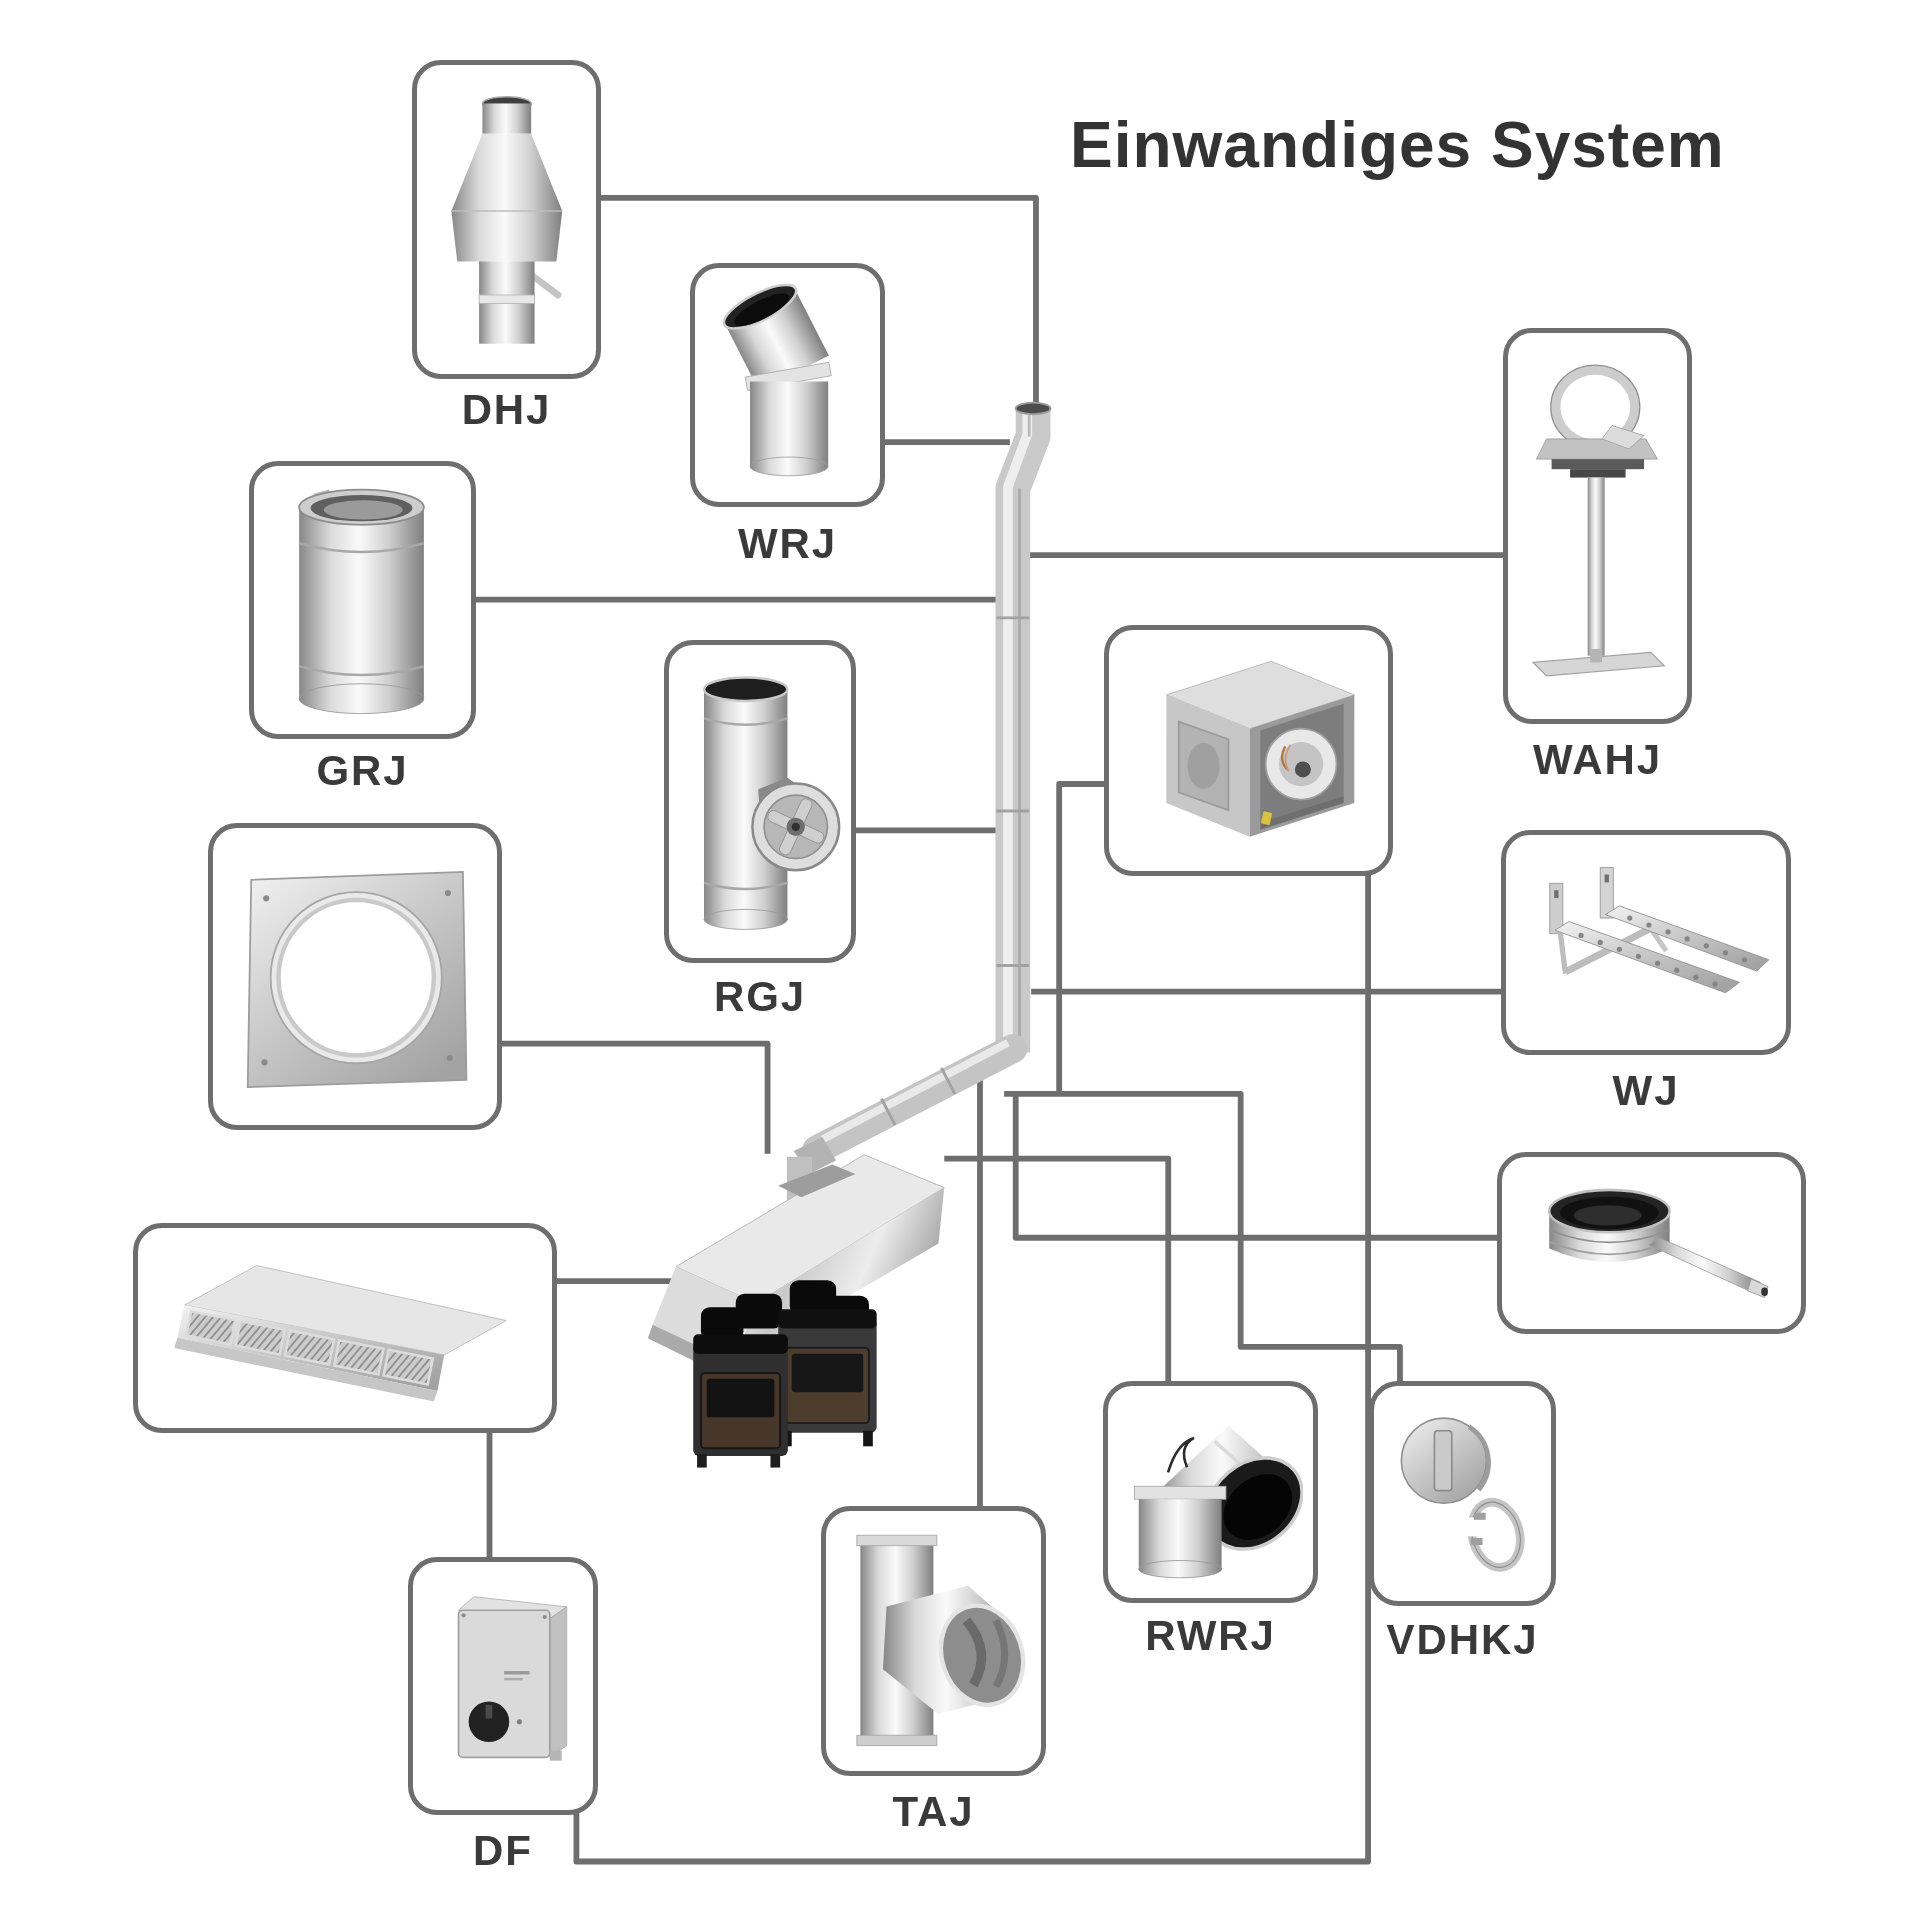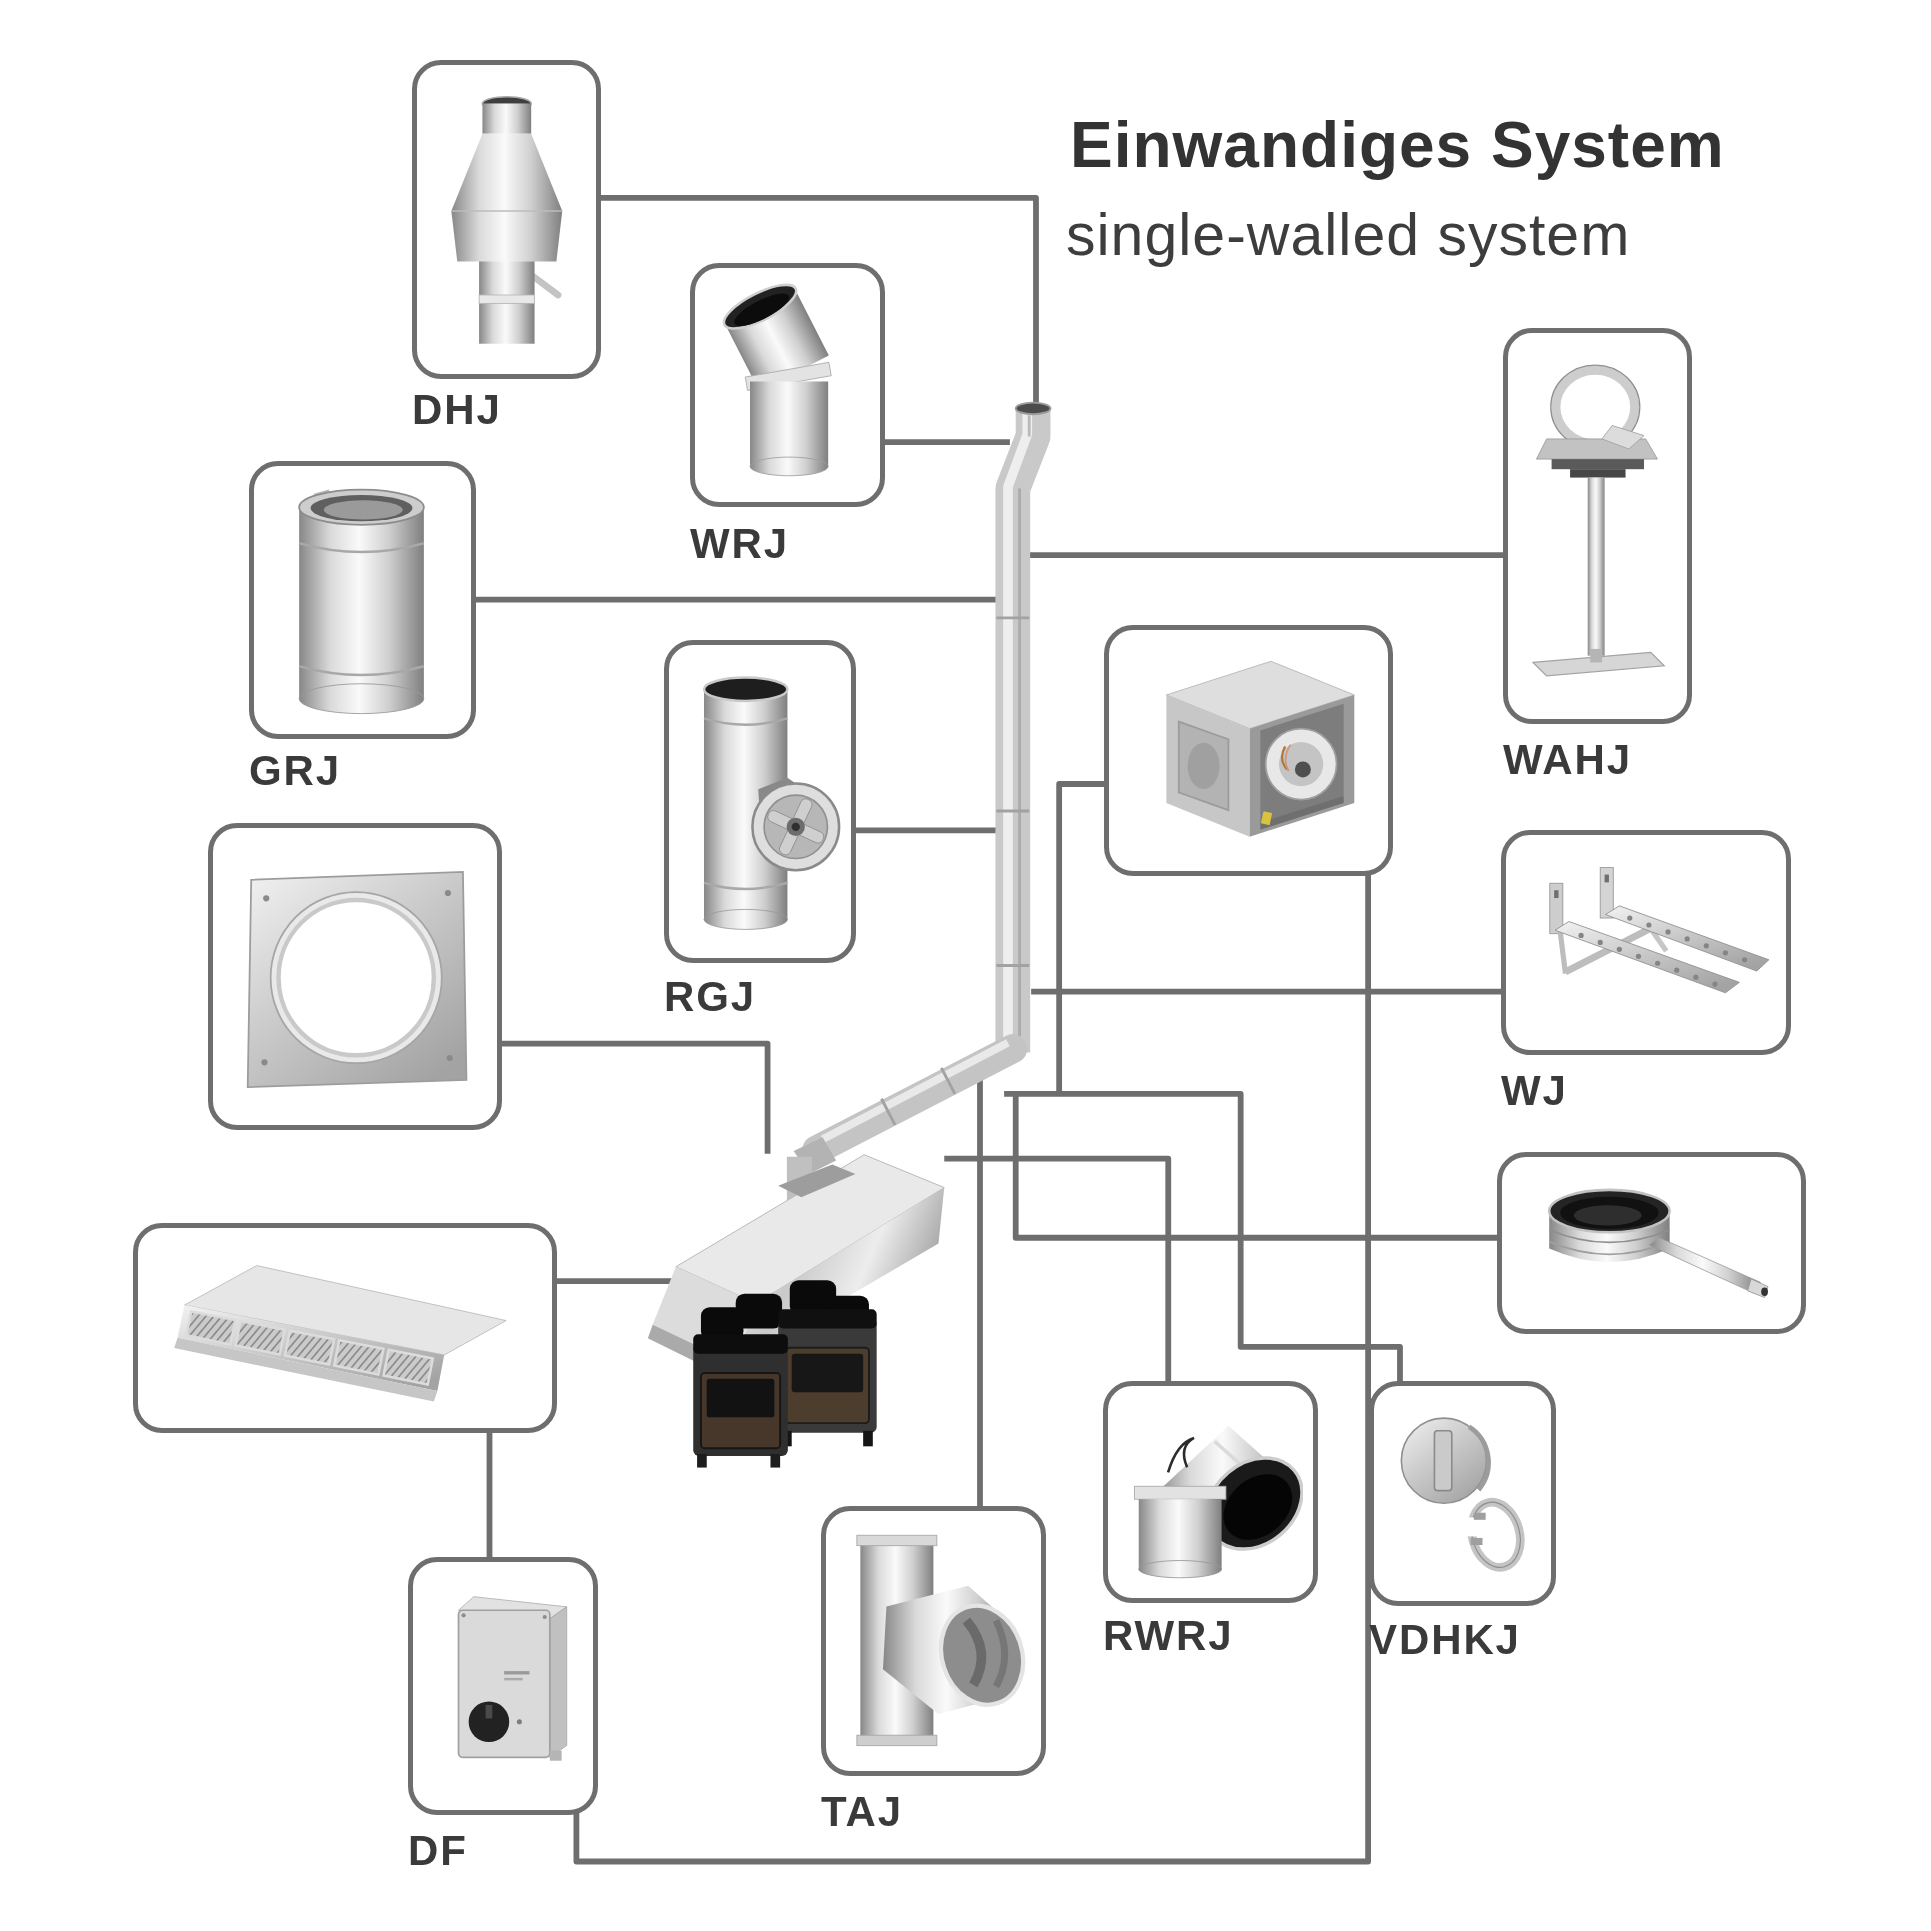--- a/index.html
+++ b/index.html
@@ -2,21 +2,21 @@
 <html><head>
 <meta charset="utf-8">
 <style>
   html,body{margin:0;padding:0;background:#ffffff;}
   #stage{position:relative;width:1931px;height:1931px;background:#fff;overflow:hidden;
          font-family:"Liberation Sans",sans-serif;}
   #wires{position:absolute;left:0;top:0;z-index:1;}
   .card{position:absolute;z-index:2;background:#fff;border:5.8px solid #6e6e6e;border-radius:29px;
         box-sizing:border-box;display:flex;align-items:center;justify-content:center;padding:9.7px;}
   .card svg{width:100%;height:100%;}
-  .plabel{position:absolute;z-index:3;font-weight:700;font-size:42px;
+  .plabel{position:absolute;z-index:3;text-align:center;font-weight:700;font-size:42px;
           letter-spacing:1.9px;color:#3a3a3a;line-height:52px;}
   #title-heading{position:absolute;z-index:3;left:1070px;top:108px;font-weight:700;
                  font-size:64px;color:#333333;letter-spacing:1px;text-align:right;}
   #title-sub{position:absolute;z-index:3;left:1066px;top:201px;font-weight:400;
              font-size:59px;color:#3d3d3d;letter-spacing:1px;}
 </style>
 </head>
 <body>
 
 <div id="stage">
@@ -328,16 +328,15 @@
   <div class="plabel" style="left:249px;top:745px;width:227px">GRJ</div>
   <div class="plabel" style="left:664px;top:971px;width:192px">RGJ</div>
   <div class="plabel" style="left:408px;top:1825px;width:190px">DF</div>
   <div class="plabel" style="left:821px;top:1786px;width:225px">TAJ</div>
   <div class="plabel" style="left:1503px;top:734px;width:189px">WAHJ</div>
   <div class="plabel" style="left:1501px;top:1065px;width:290px">WJ</div>
   <div class="plabel" style="left:1103px;top:1610px;width:215px">RWRJ</div>
   <div class="plabel" style="left:1369px;top:1614px;width:187px">VDHKJ</div>
 
   <div id="title-heading">Einwandiges System</div>
-  <div id="title-sub">single-walled system</div>
 
 </div>
 
 
 </body></html>

